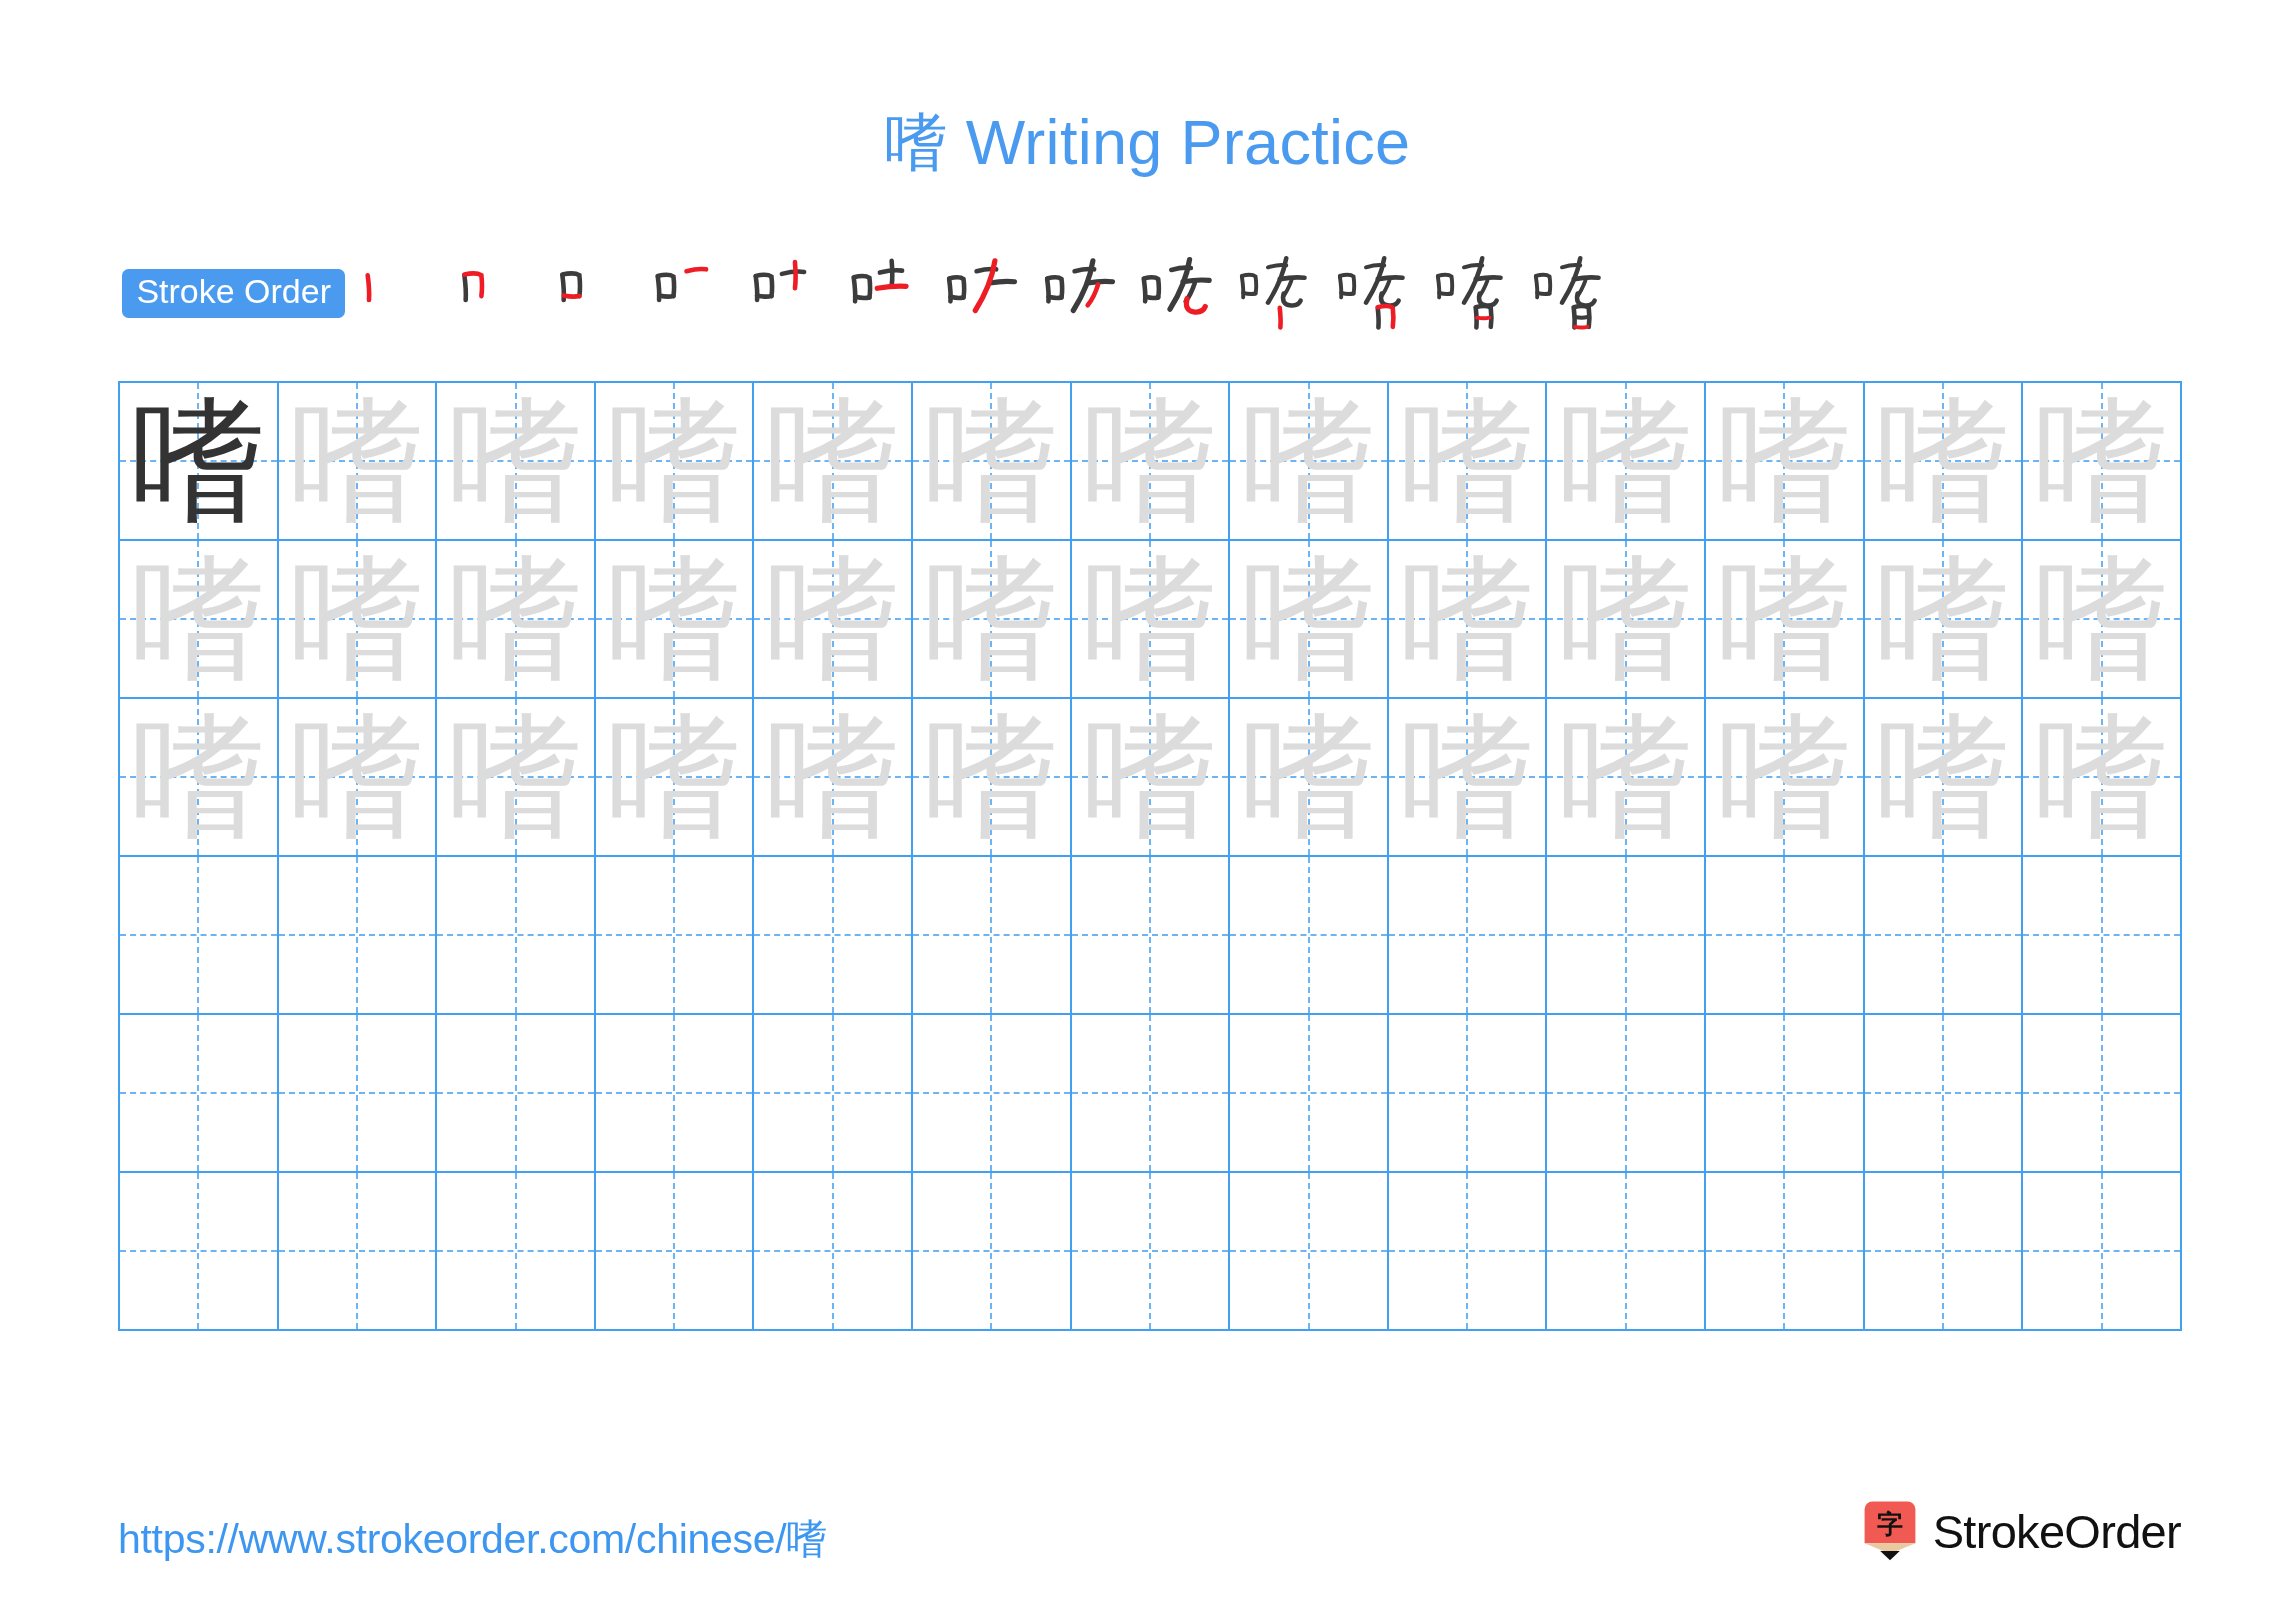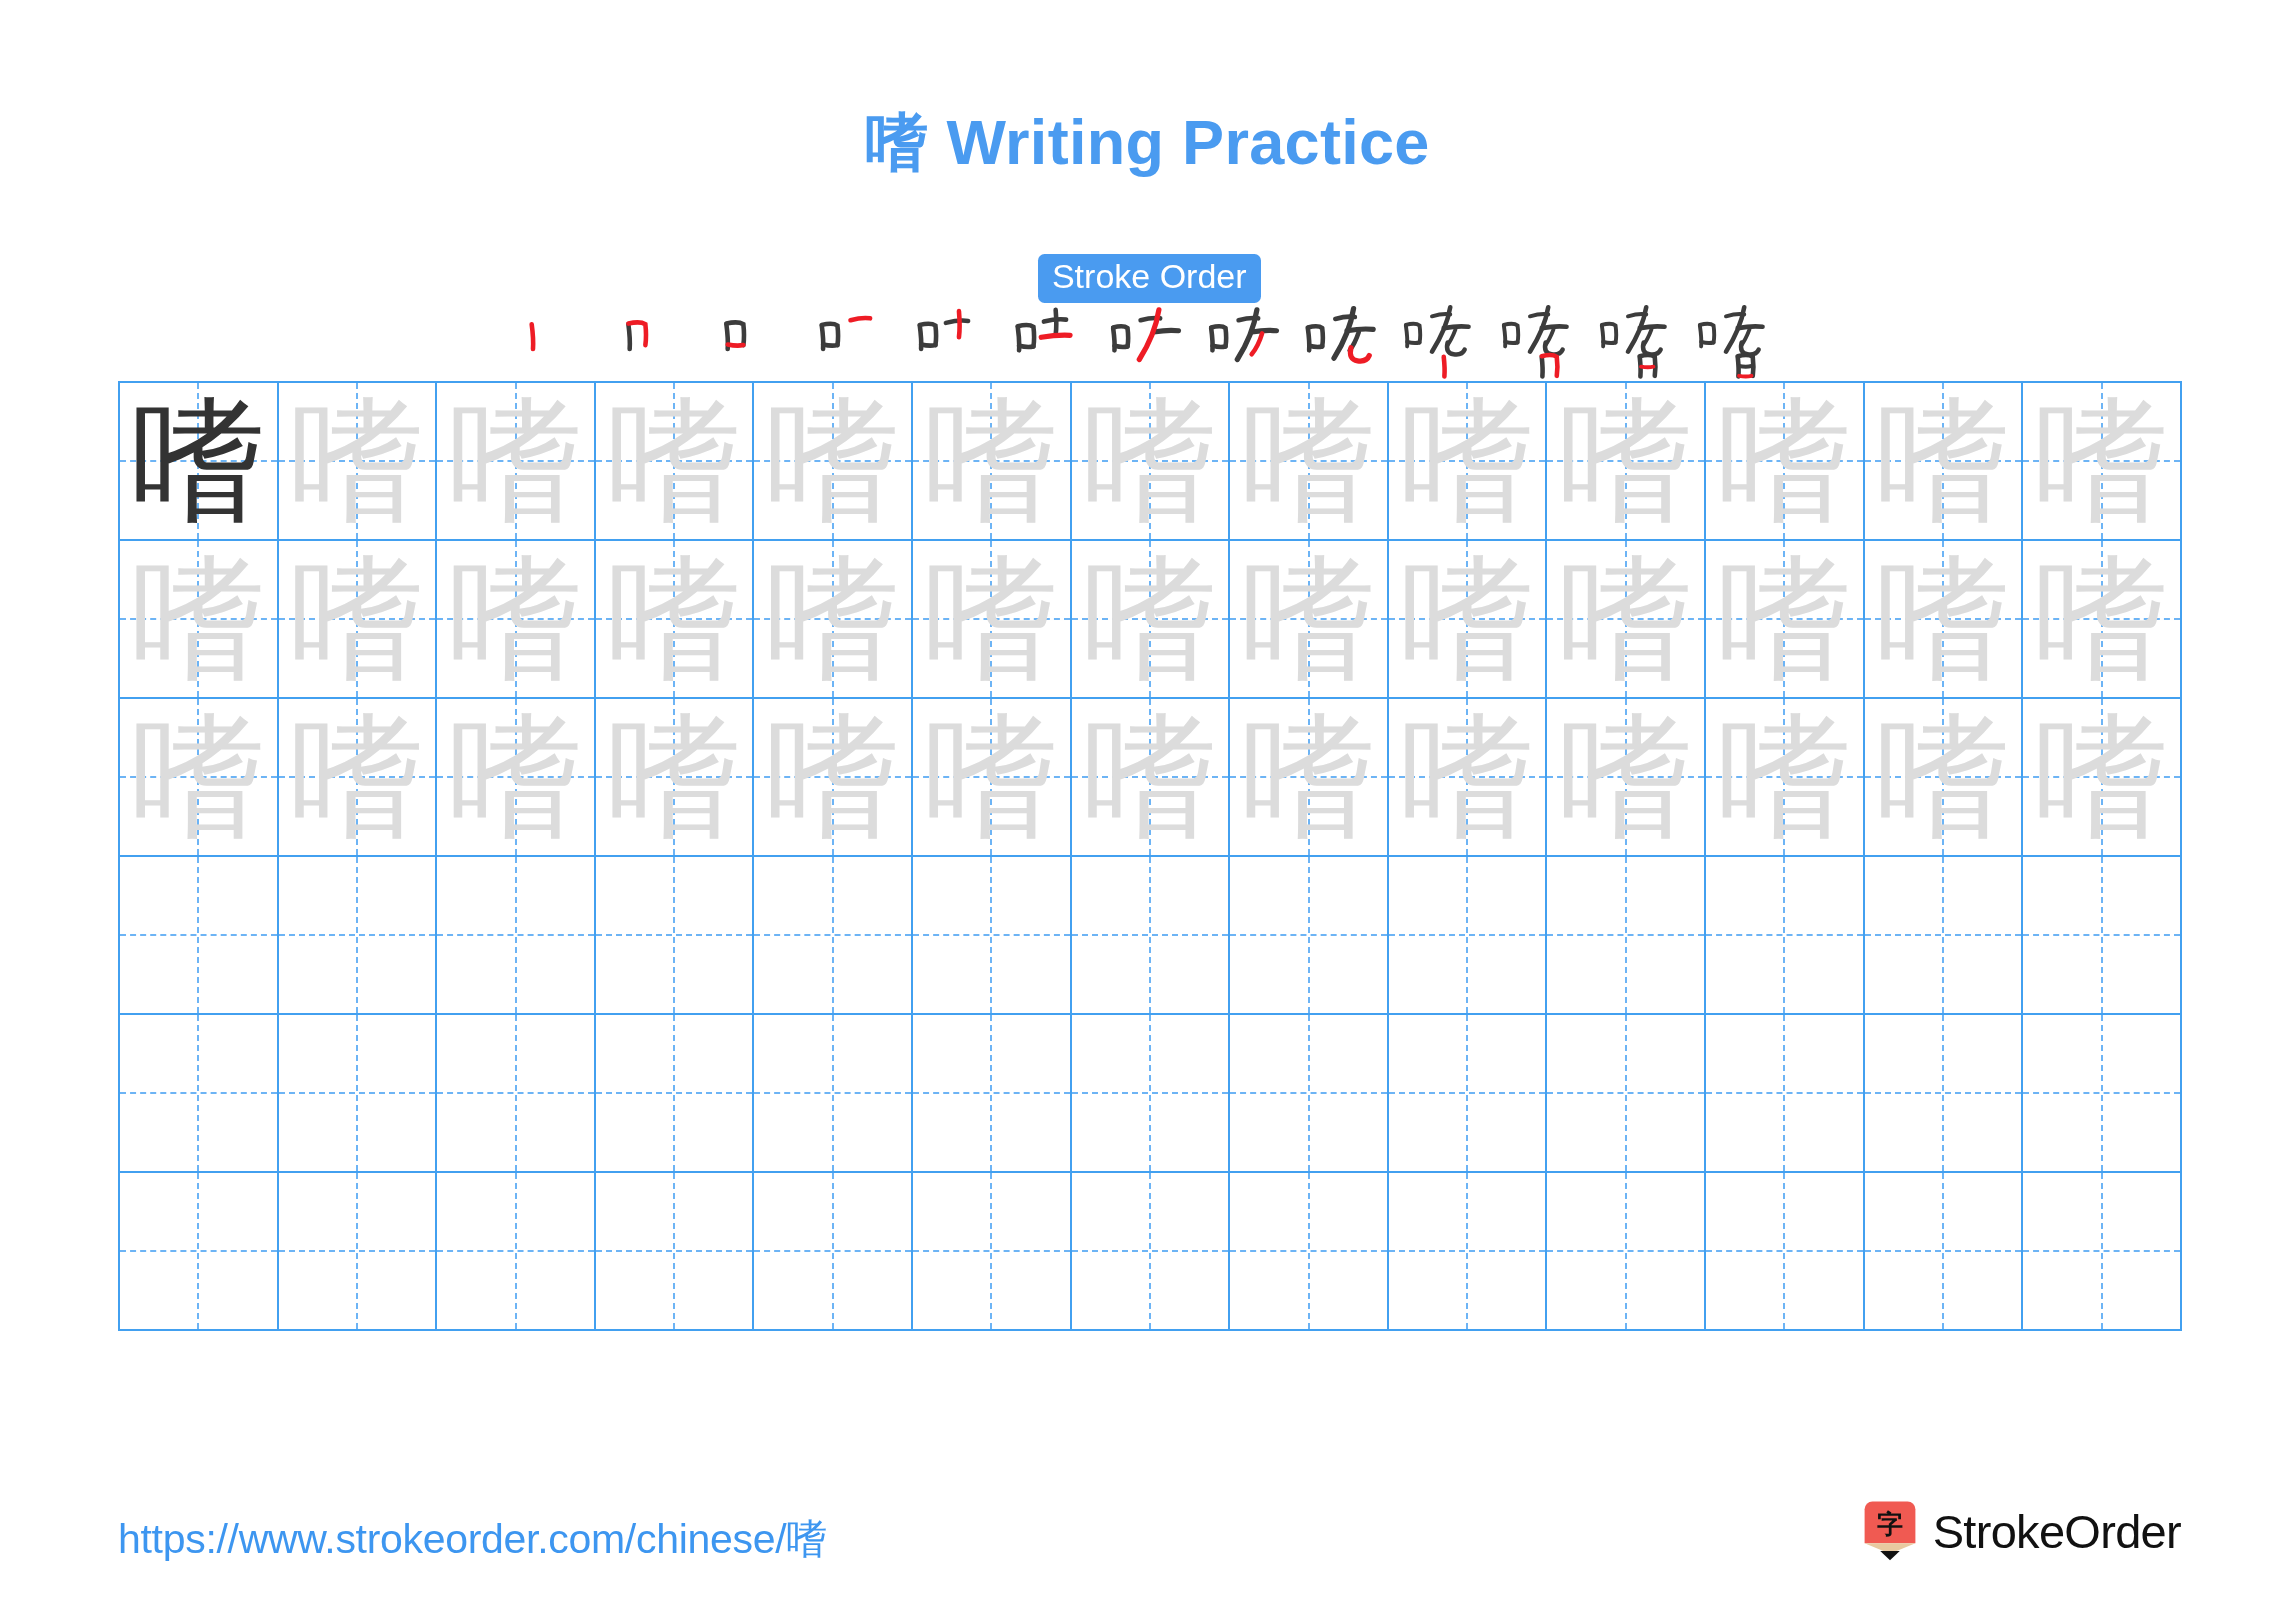--- a/index.html
+++ b/index.html
@@ -20,38 +20,37 @@
   }
 
   
   .title {
     position: absolute;
     top: 105px;
     left: 0;
     width: 2295px;
     text-align: center;
     font-size: 63px;
-    font-weight: 700;
+    font-weight: 400;
     color: #4a9bf0;
     letter-spacing: 0.3px;
     line-height: 1.2;
     white-space: nowrap;
   }
   .title .han { font-family: "DejaVu Sans", sans-serif; }
 
   
   .stroke-row {
     position: absolute;
     top: 254px;
     left: 122px;
     width: 2061px;
     height: 79px;
     display: flex;
     align-items: center;
-    flex-direction: column;
   }
 
   .stroke-badge {
     flex: 0 0 auto;
     background: #4a9bf0;
     color: #ffffff;
     font-size: 34px;
     font-weight: 400;
     padding: 5.2px 14.4px 7.9px 14.4px;
     border-radius: 6.5px;

